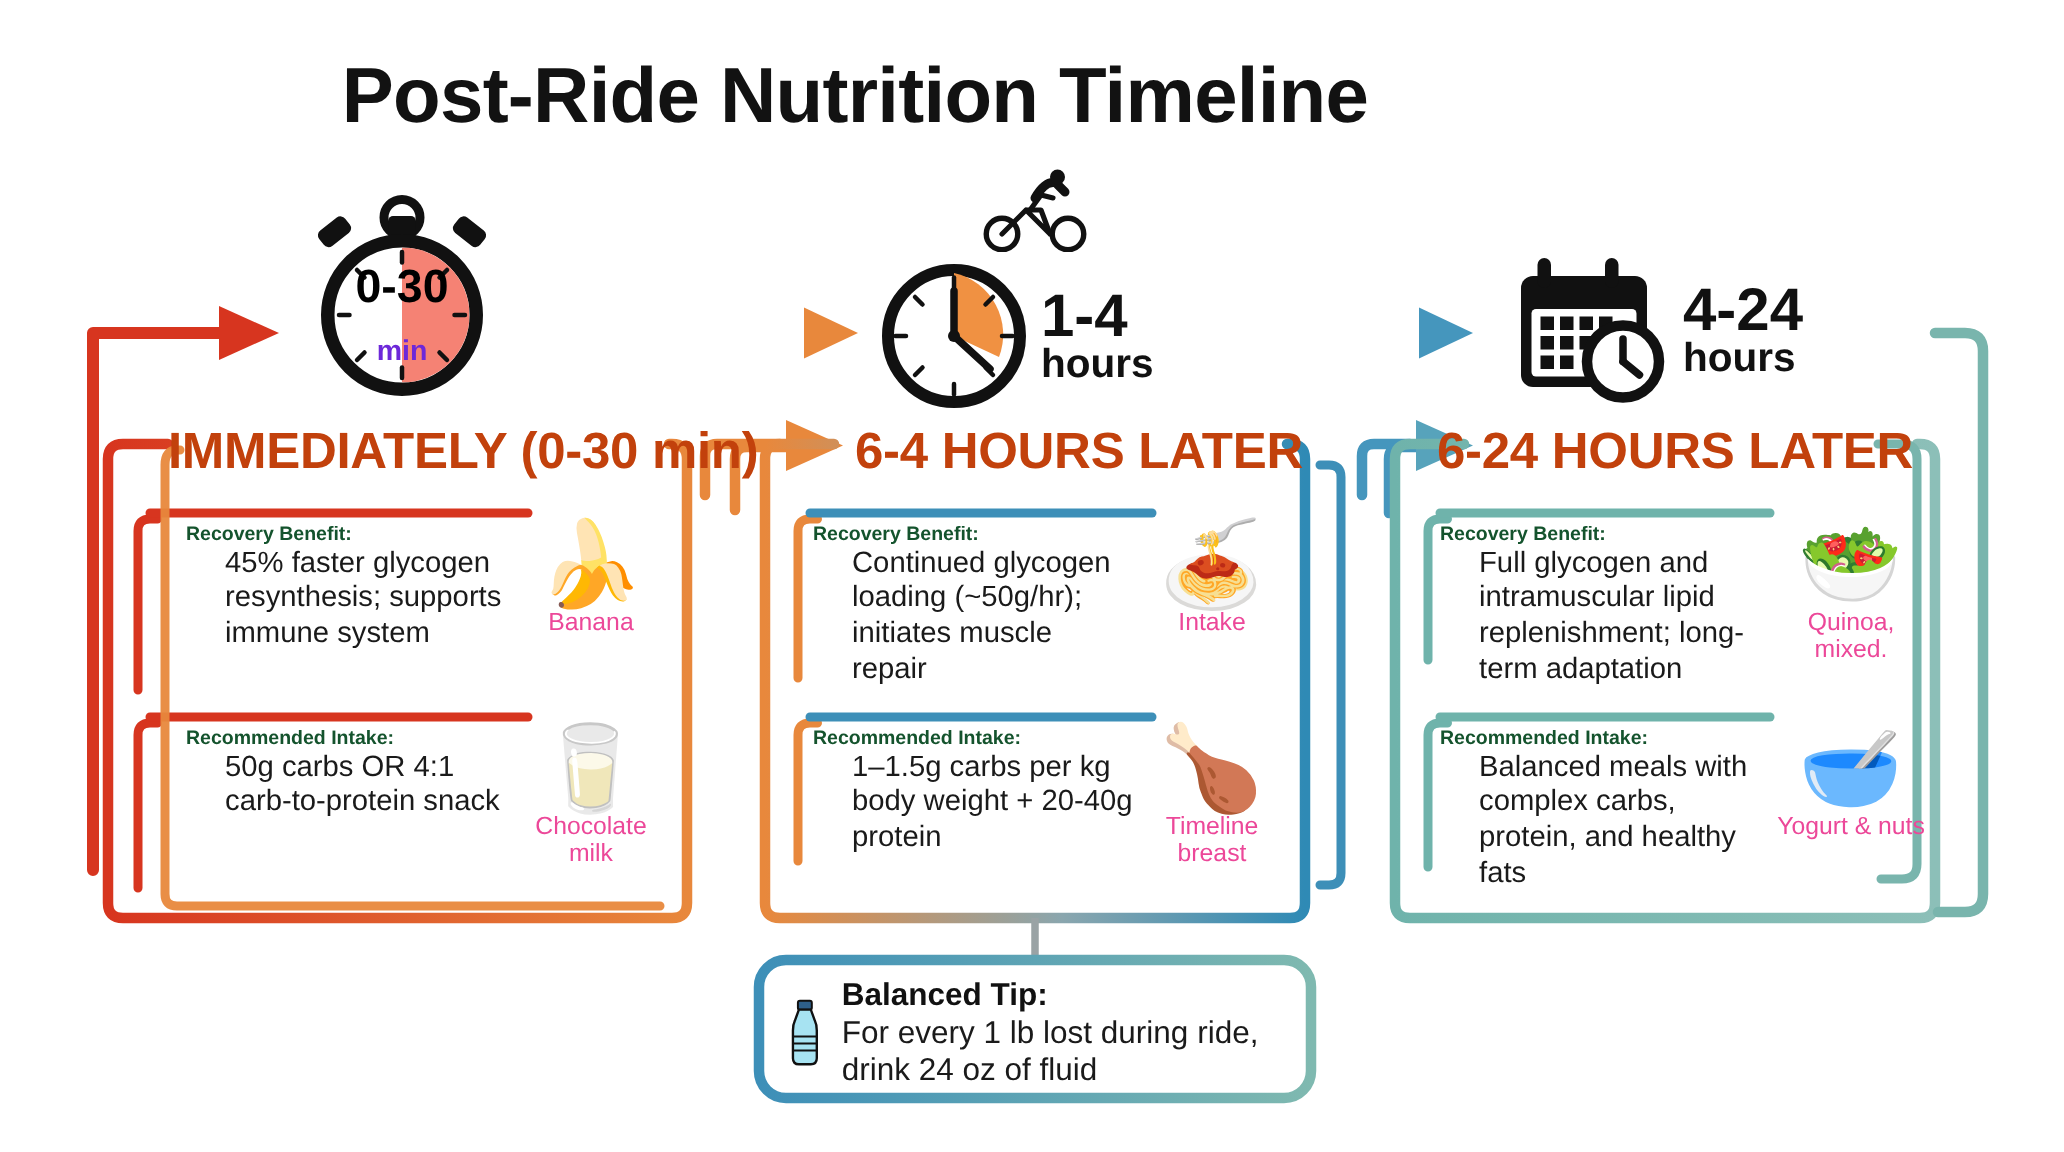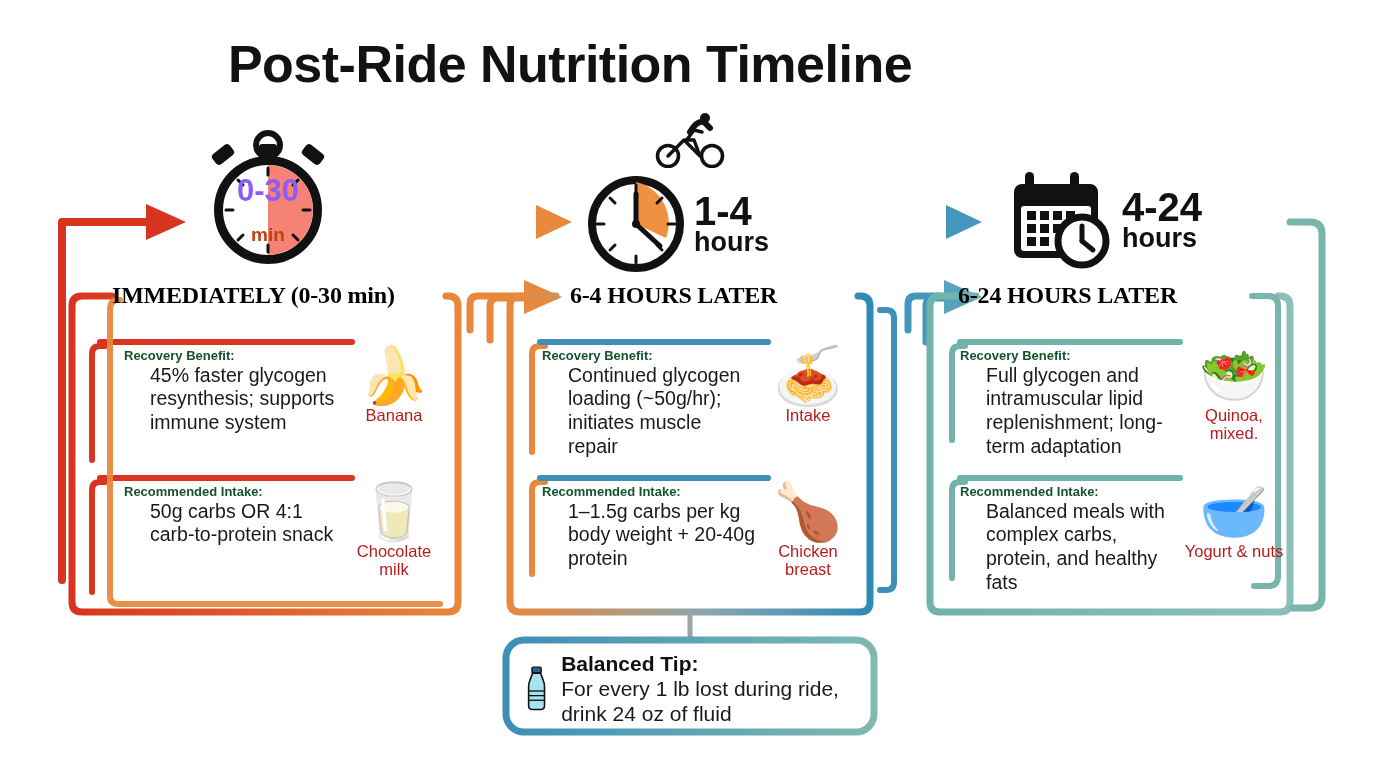--- a/index.html
+++ b/index.html
@@ -33,51 +33,51 @@
   .sw-face {
     position: absolute; left: 8px; top: 28px; width: 108px; height: 108px;
     border-radius: 50%; border: 9px solid #111; background: #fff; overflow: hidden;
   }
   .sw-half { position: absolute; right: 0; top: 0; width: 50%; height: 100%; background: #f58274; }
   .sw-text {
     position: absolute; left: 8px; top: 28px; width: 108px; height: 108px;
     display: flex; flex-direction: column; align-items: center; justify-content: center;
     line-height: 0.95;
   }
-  .sw-text .l1 { font-size: 31px; font-weight: 700; color: #8b5cf6; }
-  .sw-text .l2 { font-size: 19px; font-weight: 700; color: #c2410c; margin-top: 20px; }
+  .sw-text .l1 { font-size: 31px; font-weight: 700; color: #000000; }
+  .sw-text .l2 { font-size: 19px; font-weight: 700; color: #6d28d9; margin-top: 20px; }
   .sw-crown { position: absolute; left: 47px; top: 2px; width: 30px; height: 30px;
     border: 6px solid #111; border-radius: 50%; background: #fff; }
   .sw-stem { position: absolute; left: 53px; top: 16px; width: 18px; height: 18px; background: #111; border-radius: 3px; }
   .sw-ear-l { position: absolute; left: 6px; top: 20px; width: 22px; height: 13px; background: #111;
     border-radius: 4px; transform: rotate(-38deg); }
   .sw-ear-r { position: absolute; right: 6px; top: 20px; width: 22px; height: 13px; background: #111;
     border-radius: 4px; transform: rotate(38deg); }
 
   
   .clk-wrap { position: relative; width: 104px; height: 104px; }
 
   
   .cal-wrap { position: relative; width: 110px; height: 104px; }
 
   .biker { position: absolute; }
 
   
   .sec-head {
-    position: absolute; font-size: 24px; font-weight: 700; color: #000000;
-    letter-spacing: -0.2px; white-space: nowrap; font-family: Liberation Serif, serif;
+    position: absolute; font-size: 34px; font-weight: 700; color: #c2410c;
+    letter-spacing: -0.2px; white-space: nowrap;
   }
 
   
   .card { position: absolute; display: flex; align-items: flex-start; }
   .card-text { flex: 1; }
   .card-title { font-size: 13px; font-weight: 700; color: #14532d; line-height: 1.22; }
   .card-body { font-size: 19.5px; font-weight: 400; color: #1a1a1a; line-height: 1.21; margin-left: 26px; }
   .card-media { width: 104px; display: flex; flex-direction: column; align-items: center; }
-  .card-media .cap { font-size: 16.5px; color: #b91c1c; text-align: center; line-height: 1.12; margin-top: 2px; }
+  .card-media .cap { font-size: 16.5px; color: #ec4899; text-align: center; line-height: 1.12; margin-top: 2px; }
   .emoji { font-size: 56px; line-height: 1; }
 
   
   .hyd { position: absolute; display: flex; align-items: center; }
   .hyd-title { font-size: 21px; font-weight: 700; color: #111; }
   .hyd-body { font-size: 21px; color: #1a1a1a; line-height: 1.2; }
 </style>
 </head>
 <body>
 
@@ -301,21 +301,21 @@
     </div>
   </div>
 
   <div class="card" style="left:542px; top:484px; width:318px;">
     <div class="card-text">
       <div class="card-title">Recommended Intake:</div>
       <div class="card-body">1–1.5g carbs per kg body weight + 20-40g protein</div>
     </div>
     <div class="card-media">
       <div class="emoji">🍗</div>
-      <div class="cap">Chicken breast</div>
+      <div class="cap">Timeline breast</div>
     </div>
   </div>
 
   <div class="card" style="left:960px; top:348px; width:326px;">
     <div class="card-text" style="padding-right:4px;">
       <div class="card-title">Recovery Benefit:</div>
       <div class="card-body">Full glycogen and intramuscular lipid replenishment; long-term adaptation</div>
     </div>
     <div class="card-media">
       <div class="emoji">🥗</div>

